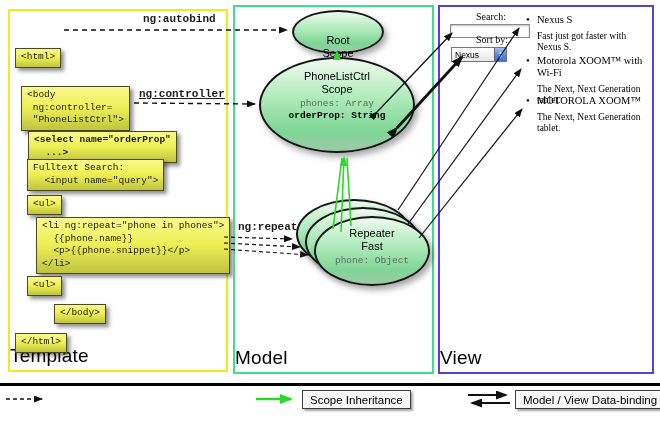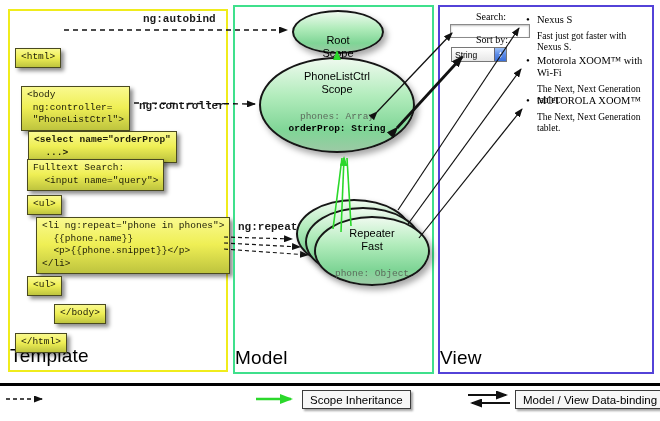--- a/index.html
+++ b/index.html
@@ -16,21 +16,21 @@
             font-size:9.5px;line-height:12.5px;color:#1c1c08;padding:2px 5px 3px 5px;
             background:linear-gradient(180deg,#f9f98f 0%,#efef55 48%,#bec43e 100%);
             border:1px solid #4a4a20;box-shadow:3px 3px 4px rgba(0,0,0,.45);}
   .code-box.bold{font-weight:bold;}
   
   .scope{position:absolute;border:2px solid #161616;border-radius:50%;
          background:linear-gradient(180deg,#eefaee 0%,#b2ecbc 40%,#7fd596 78%,#9ccaa5 100%);
          box-shadow:3px 4px 6px rgba(0,0,0,.35);text-align:center;color:#000;}
   .scope-title{white-space:pre-line;font-size:11px;line-height:13px;}
   .scope-props{font-family:"Liberation Mono",monospace;font-size:9.5px;line-height:11.5px;
-               color:#5c6b5c;margin-top:15px;}
+               color:#5c6b5c;margin-top:2px;}
   .scope-props .bold-prop{color:#000;font-weight:bold;}
   
   .conn-label{position:absolute;font-family:"Liberation Mono",monospace;font-size:11px;
               font-weight:600;color:#1b1b1b;white-space:nowrap;}
   
   .view-text{position:absolute;font-family:"Liberation Serif",serif;font-size:10px;color:#000;margin-left:24px;}
   #search-input{position:absolute;left:450px;top:24px;width:74px;height:12px;
                 border:1px solid #8a8a8a;background:#fff;box-shadow:inset 0 1px 2px rgba(0,0,0,.25);
                 font-size:9px;padding:0 2px;}
   #sort-select{position:absolute;left:451px;top:47px;width:54px;height:13px;
@@ -105,42 +105,42 @@
   </div>
 
   <div id="view-panel" class="panel">
     <div class="panel-label">View</div>
   </div>
 
   <div class="view-text" style="left:452px;top:11px;">Search:</div>
   <input id="search-input" type="text" value="" style="">
   <div class="view-text" style="left:452px;top:34px;">Sort by:</div>
   <div id="sort-select">
-    <span class="val">String</span>
+    <span class="val">Nexus</span>
     <span class="stepper">
         <span>▲</span>
         <span>▼</span>
       </span>
   </div>
 
   <div class="view-item" style="top:14px;">
     <div class="vtitle"><span class="bullet">•</span><span>Nexus S</span></div>
     <div class="vdesc">Fast just got faster with Nexus S.</div>
   </div>
   <div class="view-item" style="top:55px;">
     <div class="vtitle"><span class="bullet">•</span><span>Motorola XOOM™ with Wi-Fi</span></div>
     <div class="vdesc">The Next, Next Generation tablet.</div>
   </div>
   <div class="view-item" style="top:95px;">
     <div class="vtitle"><span class="bullet">•</span><span>MOTOROLA XOOM™</span></div>
     <div class="vdesc">The Next, Next Generation tablet.</div>
   </div>
 
   <div class="conn-label" style="left:143px;top:13px;">ng:autobind</div>
-  <div class="conn-label" style="left:139px;top:100px;">ng:controller</div>
+  <div class="conn-label" style="left:139px;top:88px;text-decoration:underline;">ng:controller</div>
   <div class="conn-label" style="left:238px;top:221px;">ng:repeat</div>
 
   <svg class="overlay" width="660" height="421" viewBox="0 0 660 421">
     <defs>
       <marker id="mB" markerUnits="userSpaceOnUse" markerWidth="9" markerHeight="7" refX="8" refY="3.5" orient="auto">
         <path d="M0,0 L9,3.5 L0,7 z" fill="#111"></path>
       </marker>
       <marker id="mBbig" markerUnits="userSpaceOnUse" markerWidth="12" markerHeight="9" refX="10" refY="4.5" orient="auto">
         <path d="M0,0 L12,4.5 L0,9 z" fill="#111"></path>
       </marker>

